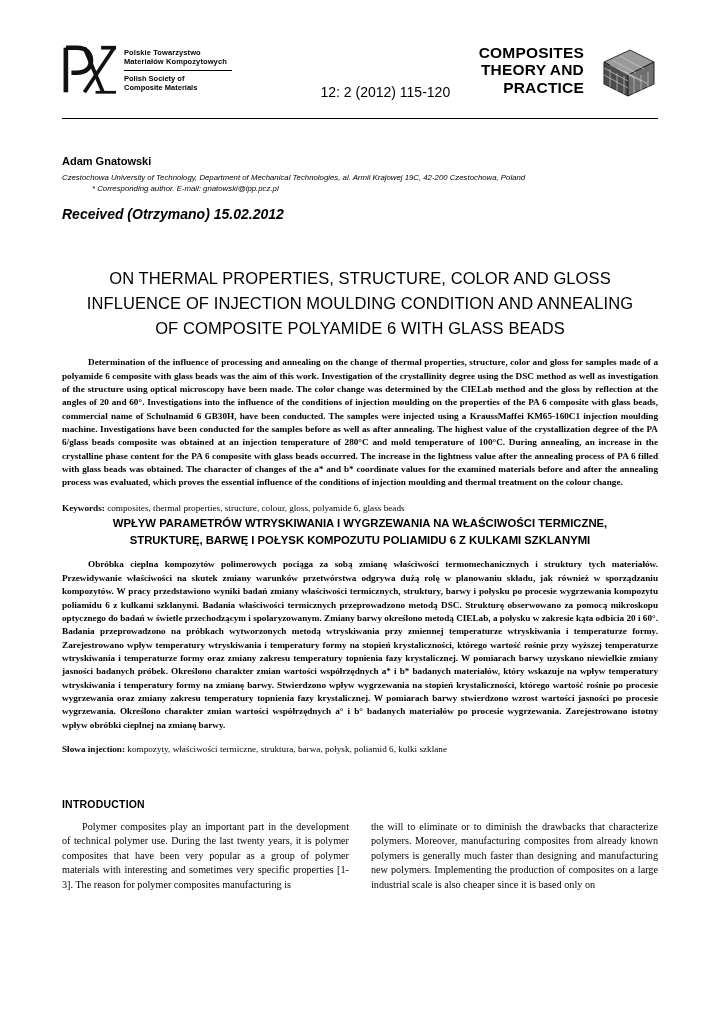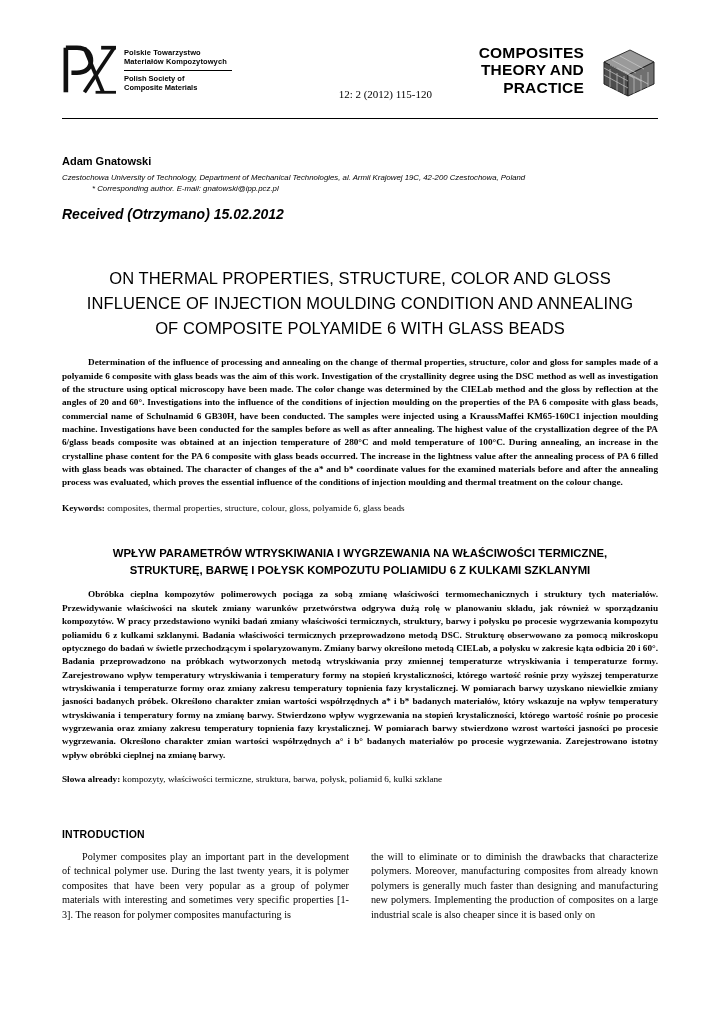--- a/index.html
+++ b/index.html
@@ -55,22 +55,22 @@
     margin: 3px 0 3px 0;
     width: 108px;
   }
   .society-en {
     font-family: "Liberation Sans", sans-serif;
     font-size: 7.5px;
     font-weight: bold;
     line-height: 1.25;
   }
   .issue-line {
-    font-family: Liberation Serif, serif;
-    font-size: 11px;
+    font-family: Liberation Sans, sans-serif;
+    font-size: 14px;
     align-self: flex-end;
     padding-bottom: 10px;
     margin-left: -20px;
   }
   .journal-logo {
     display: flex;
     align-items: flex-start;
     gap: 16px;
   }
   .journal-words {
@@ -141,21 +141,20 @@
     margin-top: 12px;
     font-family: "Liberation Serif", serif;
     font-size: 9.2px;
     line-height: 1.4;
     text-align: justify;
   }
   .keywords b { font-weight: bold; }
 
   
   .title-pl {
-    margin-top: 30px;
     text-align: center;
     font-family: "Liberation Sans", sans-serif;
     font-weight: bold;
     font-size: 11.3px;
     line-height: 1.5;
   }
   .abstract-pl {
     margin-top: 10px;
     font-family: "Liberation Serif", serif;
     font-weight: bold;
@@ -276,21 +275,21 @@
     <b>Keywords:</b>
     <span>composites, thermal properties, structure, colour, gloss, polyamide 6, glass beads</span>
   </div>
 
   <div class="title-pl">
     <div>WPŁYW PARAMETRÓW WTRYSKIWANIA I WYGRZEWANIA NA WŁAŚCIWOŚCI TERMICZNE,</div>
     <div>STRUKTURĘ, BARWĘ I POŁYSK KOMPOZUTU POLIAMIDU 6 Z KULKAMI SZKLANYMI</div>
   </div>
   <div class="abstract-pl">Obróbka cieplna kompozytów polimerowych pociąga za sobą zmianę właściwości termomechanicznych i struktury tych materiałów. Przewidywanie właściwości na skutek zmiany warunków przetwórstwa odgrywa dużą rolę w planowaniu składu, jak również w sporządzaniu kompozytów. W pracy przedstawiono wyniki badań zmiany właściwości termicznych, struktury, barwy i połysku po procesie wygrzewania kompozytu poliamidu 6 z kulkami szklanymi. Badania właściwości termicznych przeprowadzono metodą DSC. Strukturę obserwowano za pomocą mikroskopu optycznego do badań w świetle przechodzącym i spolaryzowanym. Zmiany barwy określono metodą CIELab, a połysku w zakresie kąta odbicia 20 i 60°. Badania przeprowadzono na próbkach wytworzonych metodą wtryskiwania przy zmiennej temperaturze wtryskiwania i temperaturze formy. Zarejestrowano wpływ temperatury wtryskiwania i temperatury formy na stopień krystaliczności, którego wartość rośnie przy wyższej temperaturze wtryskiwania i temperaturze formy oraz zmiany zakresu temperatury topnienia fazy krystalicznej. W pomiarach barwy uzyskano niewielkie zmiany jasności badanych próbek. Określono charakter zmian wartości współrzędnych a* i b* badanych materiałów, który wskazuje na wpływ temperatury wtryskiwania i temperatury formy na zmianę barwy. Stwierdzono wpływ wygrzewania na stopień krystaliczności, którego wartość rośnie po procesie wygrzewania oraz zmiany zakresu temperatury topnienia fazy krystalicznej. W pomiarach barwy stwierdzono wzrost wartości jasności po procesie wygrzewania. Określono charakter zmian wartości współrzędnych a° i b° badanych materiałów po procesie wygrzewania. Zarejestrowano istotny wpływ obróbki cieplnej na zmianę barwy.</div>
   <div class="keywords-pl">
-    <b>Słowa already:</b>
+    <b>Słowa injection:</b>
     <span>kompozyty, właściwości termiczne, struktura, barwa, połysk, poliamid 6, kulki szklane</span>
   </div>
 
   <div class="section-heading">INTRODUCTION</div>
   <div class="columns">
     <div class="col">
       <p class="indent">Polymer composites play an important part in the development of technical polymer use. During the last twenty years, it is polymer composites that have been very popular as a group of polymer materials with interesting and sometimes very specific properties [1-3]. The reason for polymer composites manufacturing is</p>
     </div>
     <div class="col">
       <p>the will to eliminate or to diminish the drawbacks that characterize polymers. Moreover, manufacturing composites from already known polymers is generally much faster than designing and manufacturing new polymers. Implementing the production of composites on a large industrial scale is also cheaper since it is based only on</p>

